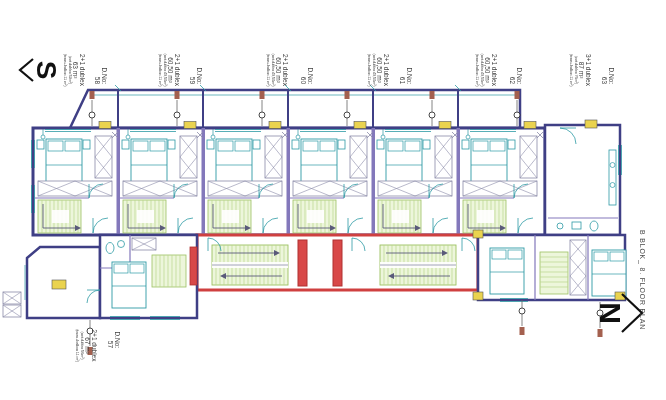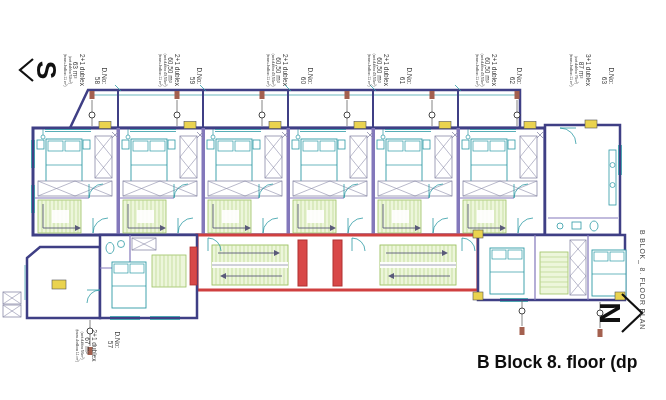--- a/index.html
+++ b/index.html
@@ -256,14 +256,13 @@
   <div class="note">(teras+balkon 11 m²)</div>
 </div>
 <div class="rot dno" style="left:121px;top:318px">
   <div>D.No:</div>
   <div>57</div>
 </div>
 
 <div class="rot side-title" style="left:646px;top:230px">B BLOK_ 8. FLOOR PLAN</div>
 
 <div class="caption">
-  <div>B Block 8. floor (dp</div>
 </div>
 
 </body></html>

